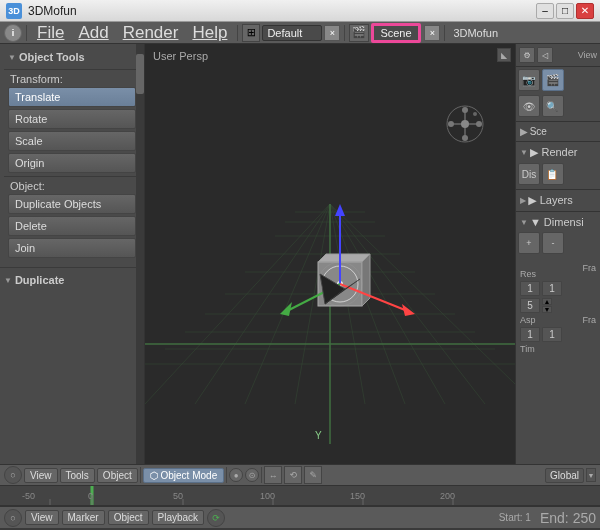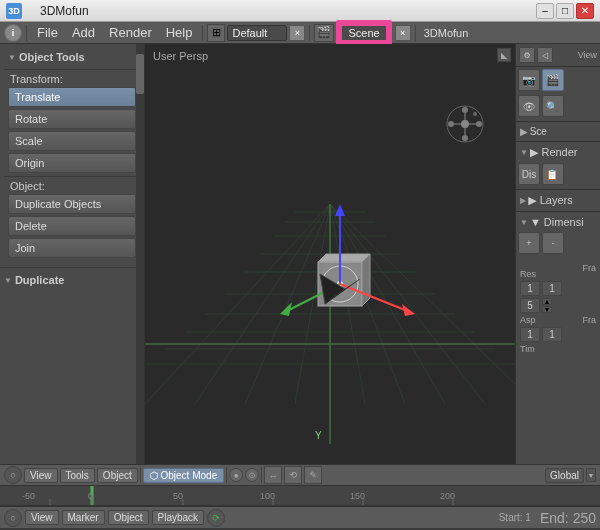--- a/index.html
+++ b/index.html
@@ -4,40 +4,40 @@
   <style>
     * { margin: 0; padding: 0; box-sizing: border-box; }
     body { width: 600px; height: 530px; overflow: hidden; font-family: Arial, sans-serif; font-size: 11px; background: #3a3a3a; }
 
     
     #titlebar {
       width: 100%; height: 22px; background: linear-gradient(to bottom, #f0f0f0, #d8d8d8);
       display: flex; align-items: center; padding: 0 6px;
       border-bottom: 1px solid #999;
     }
-    #titlebar .title-icon { width: 16px; height: 16px; margin-right: 18px; background: #4a90d9; border-radius: 2px; display: flex; align-items: center; justify-content: center; color: white; font-size: 9px; font-weight: bold; }
+    #titlebar .title-icon { width: 16px; height: 16px; margin-right: 6px; background: #4a90d9; border-radius: 2px; display: flex; align-items: center; justify-content: center; color: white; font-size: 9px; font-weight: bold; }
     #titlebar .title-text { font-size: 12px; color: #222; flex: 1; }
     #titlebar .win-btns { display: flex; gap: 2px; }
     #titlebar .win-btn { width: 18px; height: 16px; display: flex; align-items: center; justify-content: center; font-size: 10px; cursor: pointer; border: 1px solid #aaa; background: #e0e0e0; border-radius: 2px; }
     #titlebar .win-btn.close { background: #d94040; color: white; border-color: #b03030; }
 
     
     #menubar {
       width: 100%; height: 22px; background: #5a5a5a;
       display: flex; align-items: center; padding: 0 4px; gap: 2px;
       border-bottom: 1px solid #333;
     }
     .menu-info-btn { width: 18px; height: 18px; border-radius: 50%; background: #888; border: 1px solid #666; display: flex; align-items: center; justify-content: center; color: white; font-size: 9px; font-weight: bold; cursor: pointer; }
     .menu-divider { width: 1px; height: 16px; background: #444; margin: 0 2px; }
-    .menu-item { color: #ddd; padding: 2px 6px; cursor: pointer; border-radius: 2px; font-size: 13px; }
+    .menu-item { color: #ddd; padding: 2px 6px; cursor: pointer; border-radius: 2px; font-size: 17px; text-decoration: underline; }
     .menu-field { background: #4a4a4a; border: 1px solid #333; color: #eee; padding: 1px 4px; font-size: 11px; border-radius: 2px; }
     .menu-close-btn { width: 16px; height: 16px; background: #888; border: 1px solid #555; display: flex; align-items: center; justify-content: center; color: white; font-size: 9px; cursor: pointer; }
     .menu-grid-btn { width: 18px; height: 18px; background: #666; border: 1px solid #444; display: flex; align-items: center; justify-content: center; cursor: pointer; }
     .menu-scene-area { display: flex; align-items: center; gap: 3px; }
-    .scene-field { background: #4a4a4a; border: 6px solid #ec4899; color: #eee; padding: 1px 6px; font-size: 11px; border-radius: 2px; }
+    .scene-field { background: #4a4a4a; border: 3px solid #ec4899; color: #eee; padding: 1px 6px; font-size: 11px; border-radius: 2px; }
 
     
     #main-layout {
       display: flex; width: 100%; height: calc(530px - 22px - 22px - 22px - 22px);
     }
 
     
     #left-panel {
       width: 145px; background: #4a4a4a; border-right: 1px solid #333;
       display: flex; flex-direction: column; overflow: hidden;

